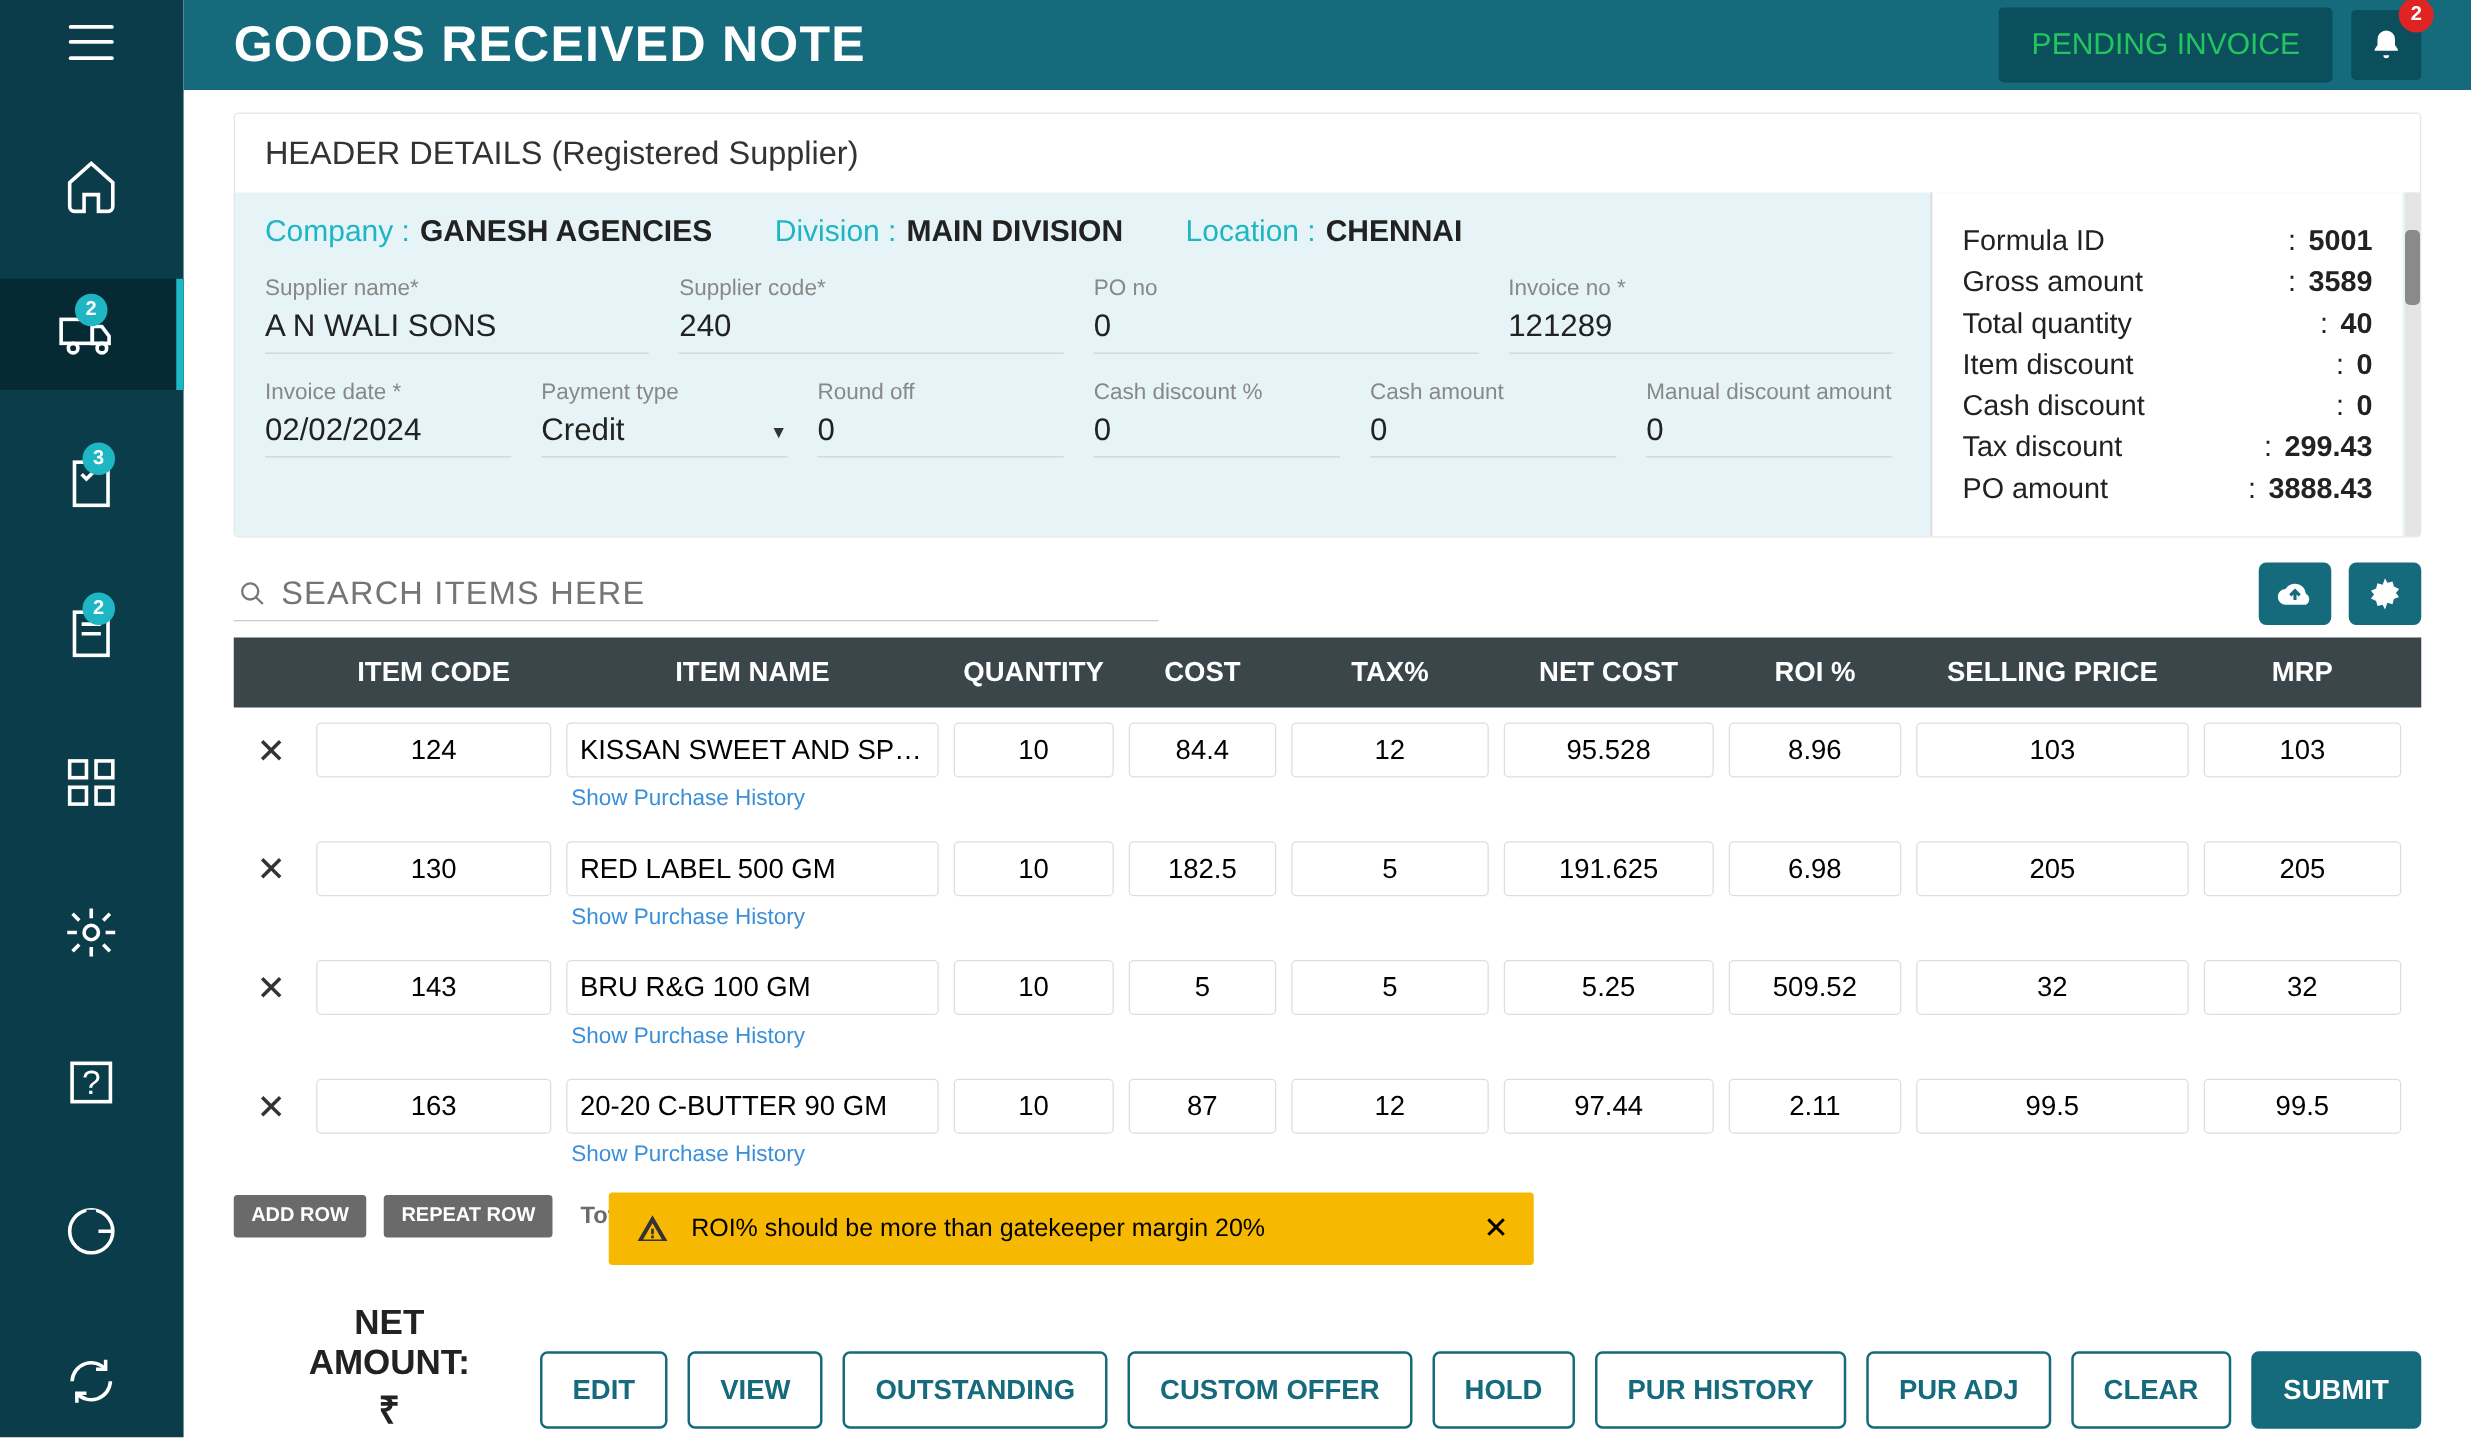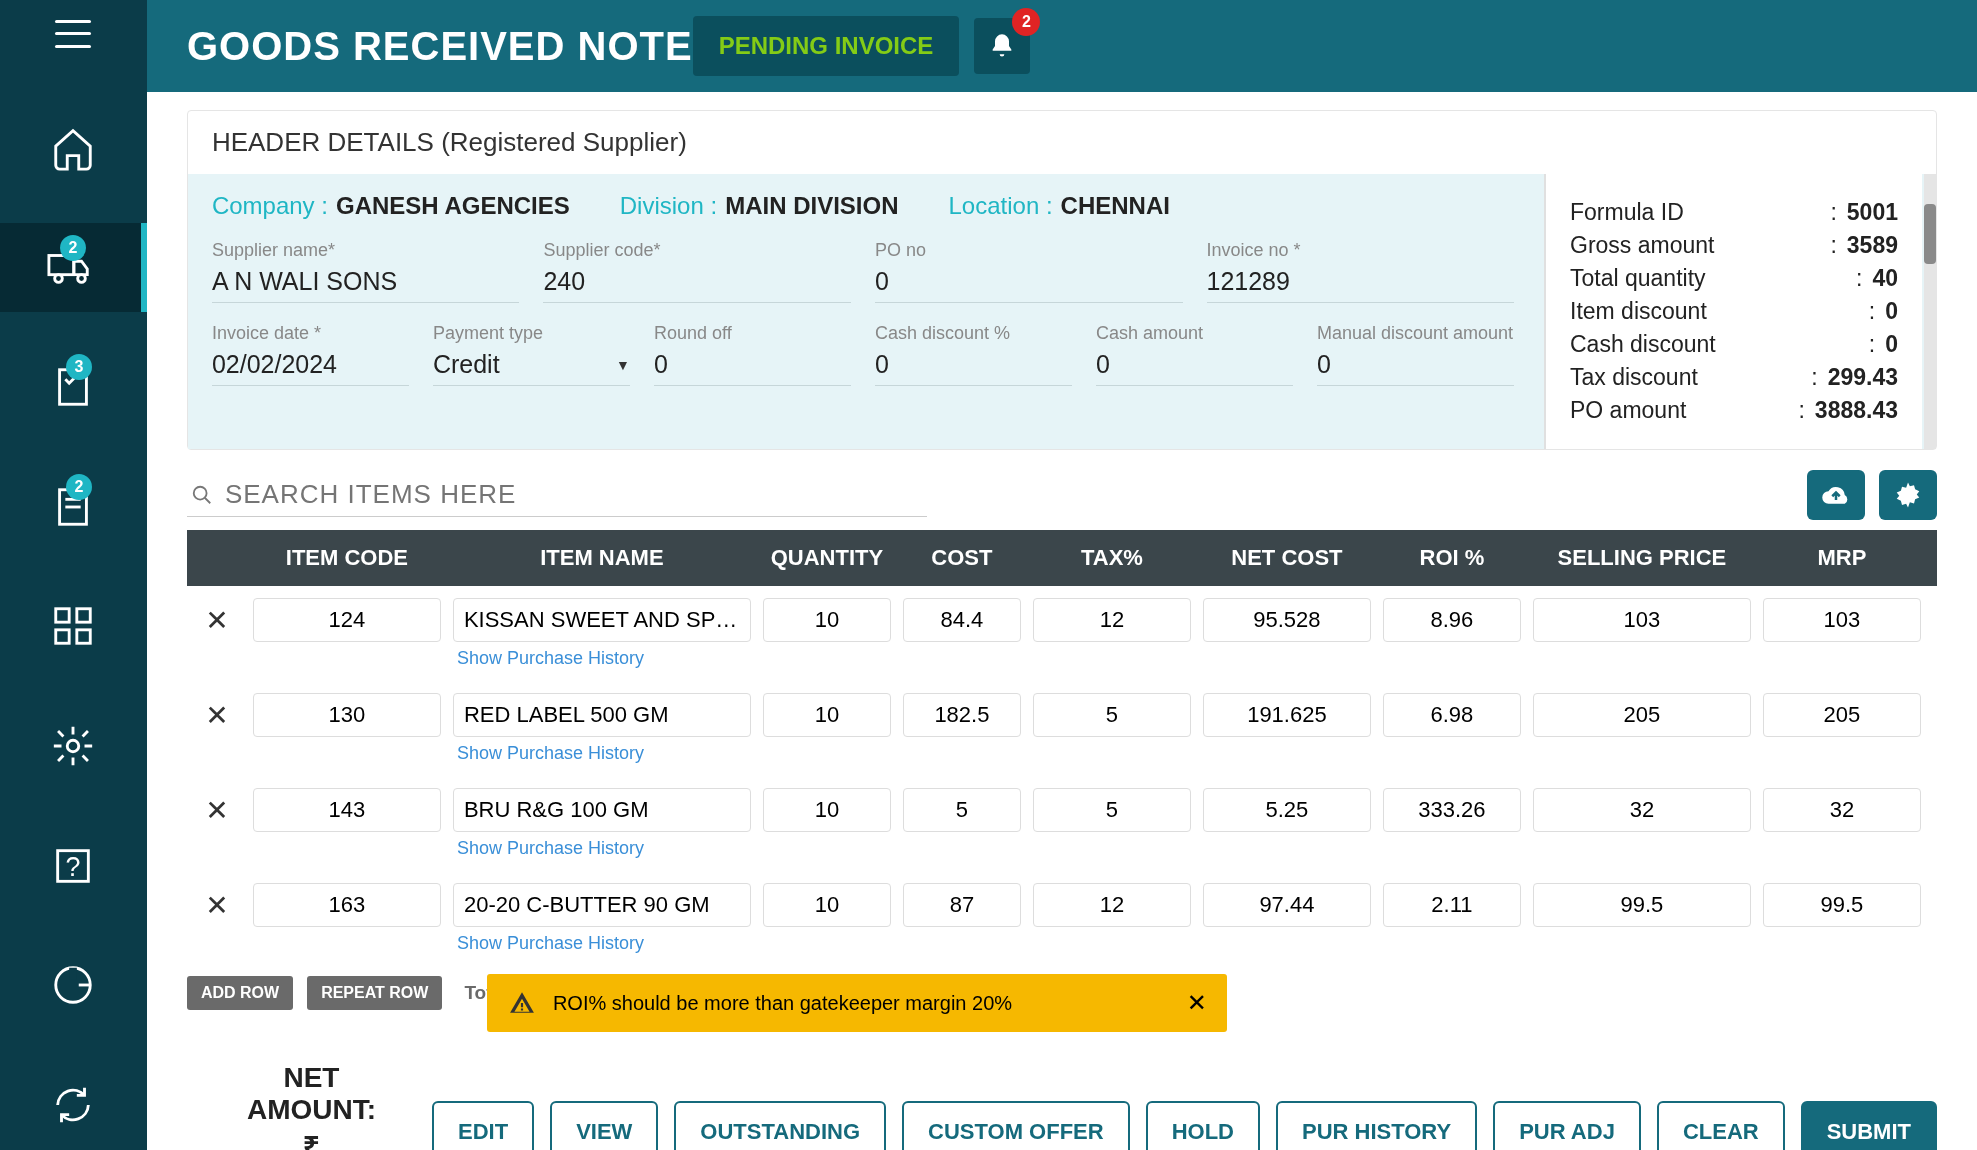--- a/index.html
+++ b/index.html
@@ -12,24 +12,24 @@
 .hamburger span { height: 3px; background: #fff; border-radius: 2px; }
 .nav-item { width: 100%; height: 90px; display: flex; align-items: center; justify-content: center; position: relative; cursor: pointer; }
 .nav-item.active { background: #062a34; border-right: 6px solid #1fb6c4; }
 .nav-icon { width: 46px; height: 46px; stroke: #fff; stroke-width: 1.5; fill: none; }
 .badge { position: absolute; top: 12px; right: 55px; background: #1fb6c4; color: #fff; border-radius: 50%; width: 26px; height: 26px; font-size: 16px; display: flex; align-items: center; justify-content: center; font-weight: 600; }
 
 
 .main { flex: 1; display: flex; flex-direction: column; background: #fff; }
 
 
-.topbar { background: #156a7c; height: 92px; display: flex; align-items: center; padding: 0 40px; justify-content: flex-start; }
+.topbar { background: #156a7c; height: 72px; display: flex; align-items: center; padding: 0 40px; justify-content: space-between; }
 .topbar h1 { color: #fff; font-size: 40px; font-weight: 700; letter-spacing: 1px; }
 .topbar-right { display: flex; align-items: center; gap: 15px; }
-.pending-btn { background: #0b4f5d; color: #84cc16; padding: 16px 26px; font-size: 24px; font-weight: 700; border: none; cursor: pointer; border-radius: 4px; }
+.pending-btn { background: #0b4f5d; color: #22c55e; padding: 16px 26px; font-size: 24px; font-weight: 400; border: none; cursor: pointer; border-radius: 4px; }
 .bell-wrap { background: #0b4f5d; width: 56px; height: 56px; border-radius: 4px; display: flex; align-items: center; justify-content: center; position: relative; cursor: pointer; }
 .bell-badge { position: absolute; top: -10px; right: -10px; background: #e02424; color: #fff; width: 28px; height: 28px; border-radius: 50%; display: flex; align-items: center; justify-content: center; font-size: 16px; font-weight: 600; }
 
 
 .content { flex: 1; padding: 18px 10px 10px 40px; overflow: hidden; display: flex; flex-direction: column; }
 
 
 .header-card { border: 1px solid #e5e5e5; border-radius: 4px; margin-right: 30px; }
 .header-card-title { padding: 16px 24px; font-size: 26px; font-weight: 500; color: #333; }
 .header-body { background: #e6f4f7; display: flex; padding: 18px 0 18px 24px; position: relative; }
@@ -417,21 +417,21 @@
               <div>
                 <div class="cell-box">5</div>
               </div>
               <div>
                 <div class="cell-box">5</div>
               </div>
               <div>
                 <div class="cell-box">5.25</div>
               </div>
               <div>
-                <div class="cell-box">333.26</div>
+                <div class="cell-box">509.52</div>
               </div>
               <div>
                 <div class="cell-box">32</div>
               </div>
               <div>
                 <div class="cell-box">32</div>
               </div>
             </div>
             <div class="trow">
               <div class="xbtn">✕</div>

